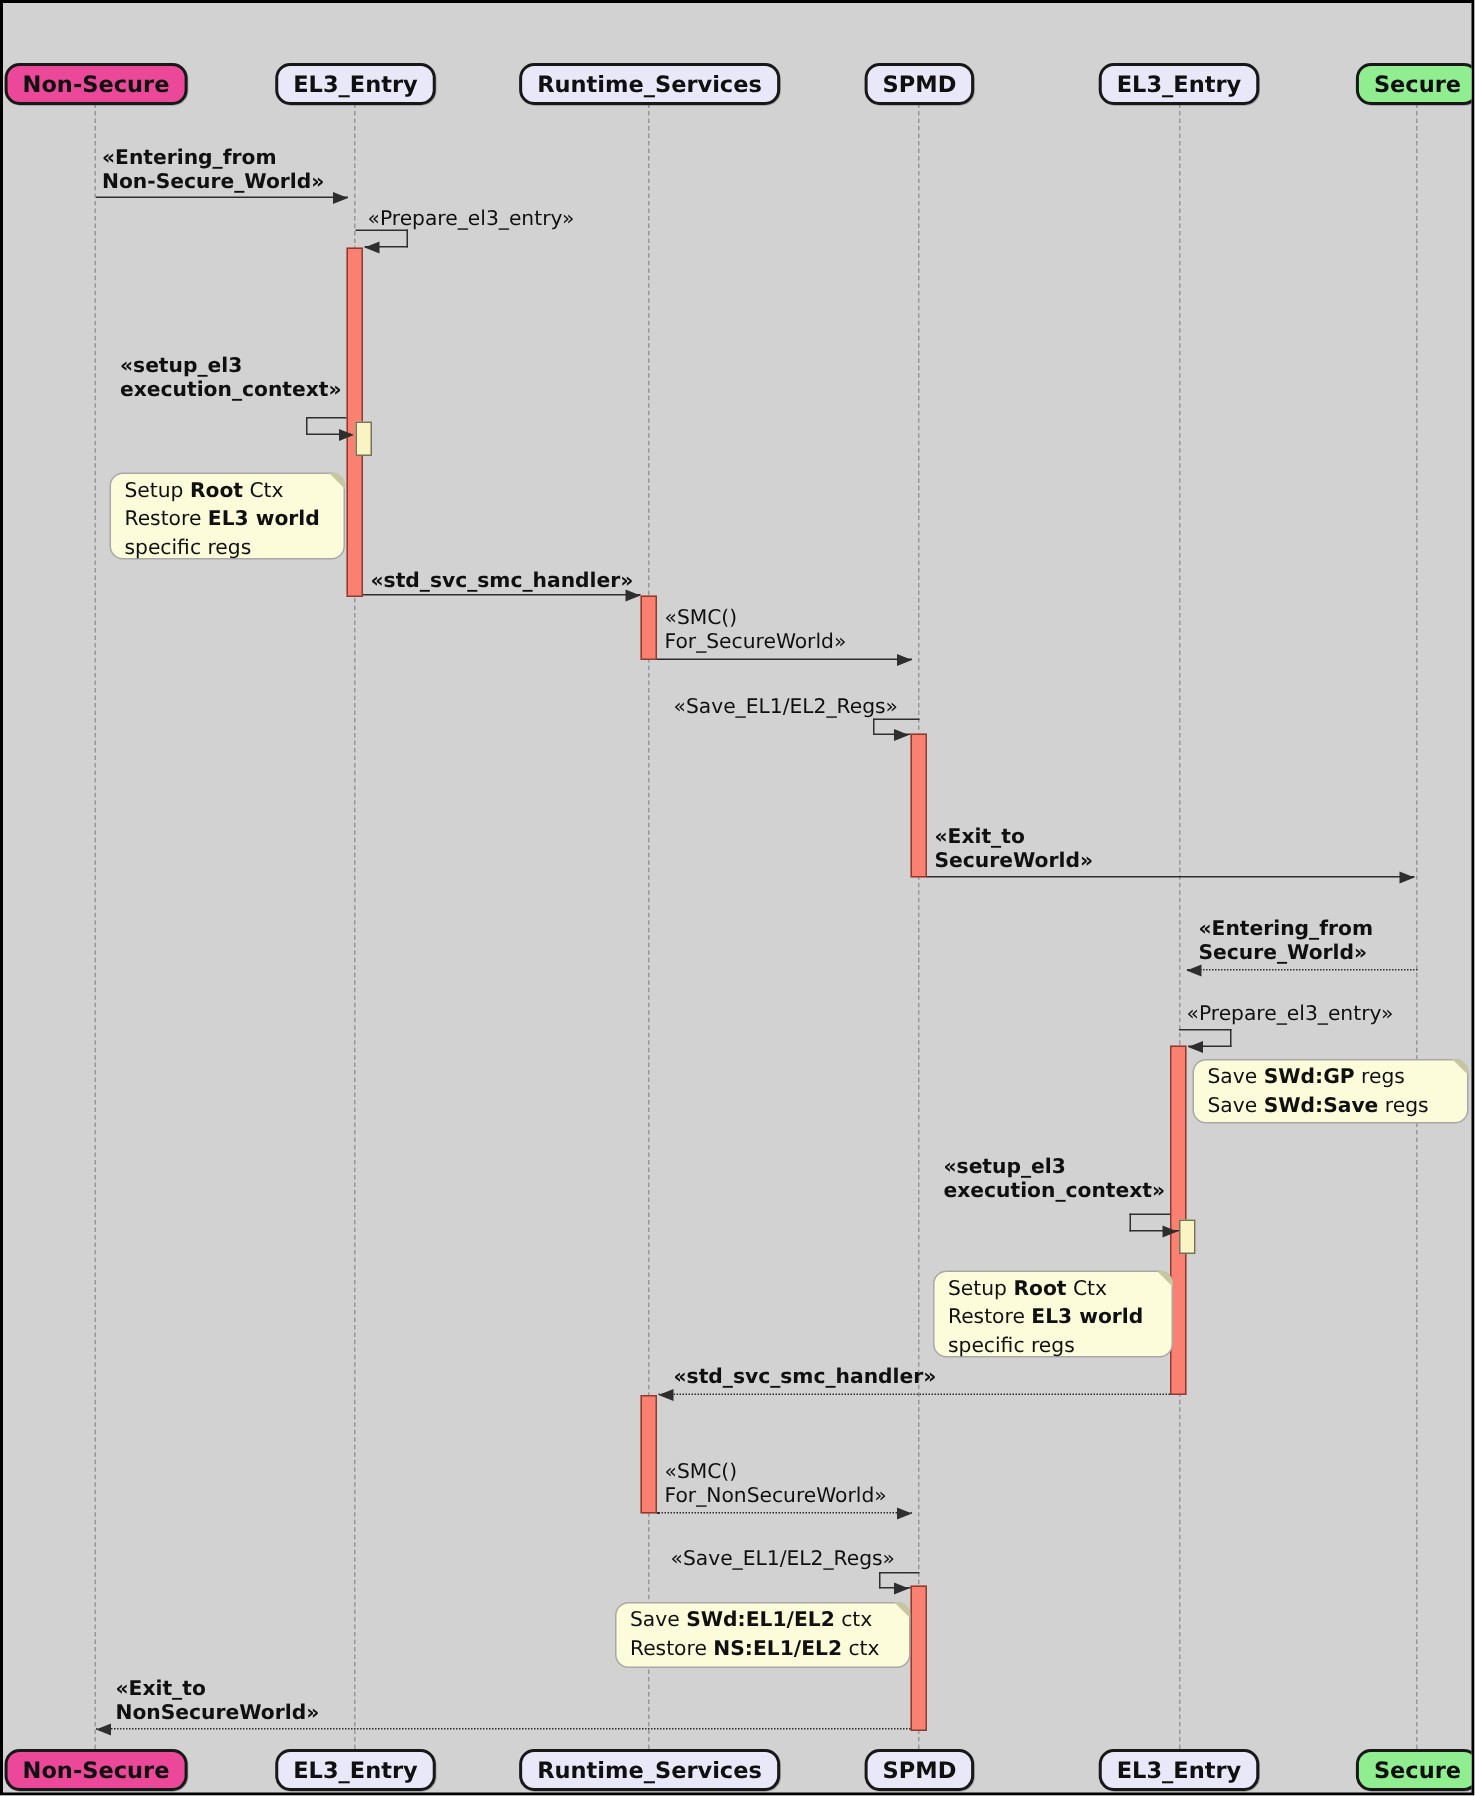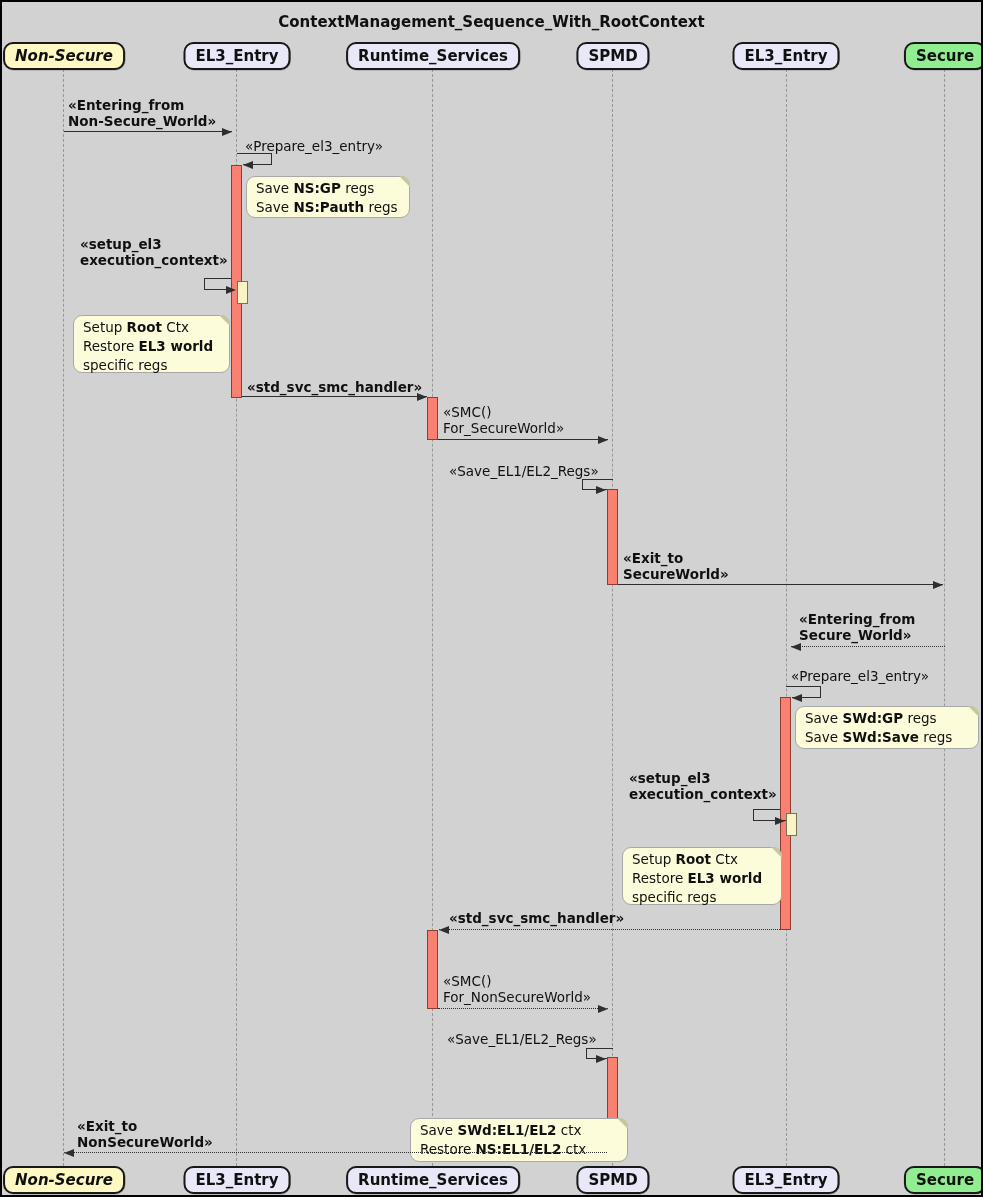--- a/index.html
+++ b/index.html
@@ -11,21 +11,21 @@
   .title{
     position:absolute;top:11px;left:0;width:100%;text-align:center;
     font-weight:bold;font-size:15px;white-space:nowrap;
   }
   .participant{
     position:absolute;transform:translateX(-50%);
     background:#E8E8F8;border:2px solid #181818;border-radius:10px;
     padding:2px 10px;font-weight:bold;font-size:15px;line-height:20px;
     white-space:nowrap;box-shadow:0.5px 0.5px 0 rgba(0,0,0,0.25);
   }
-  .p-salmon{background:#fef9c3;font-style:italic;}
+  .p-salmon{background:#ec4899;}
   .p-green{background:#90EE90;}
   .lifeline{position:absolute;width:0;border-left:1px dashed #979797;}
   .act{
     position:absolute;width:11px;background:#FA8072;
     border:1px solid #8B3E2F;box-sizing:border-box;
   }
   .act.nested{background:#FAF4C4;border-color:#73735A;}
   .msg-label{position:absolute;font-size:13.5px;line-height:16px;white-space:nowrap;}
   .msg-label.bold{font-weight:bold;}
   .h{position:absolute;height:0;border-top:1.5px solid #2E2E2E;}
@@ -43,21 +43,20 @@
     position:absolute;top:-1px;right:-1px;width:0;height:0;
     border-top:11px solid #C6C6A0;border-left:11px solid transparent;
     border-top-right-radius:9px;
   }
 </style>
 </head>
 <body>
 
 <div class="canvas">
 
-  <div class="title">ContextManagement_Sequence_With_RootContext</div>
 
   <div class="lifeline" style="left:61px;top:67px;height:1097px"></div>
   <div class="lifeline" style="left:234px;top:67px;height:1097px"></div>
   <div class="lifeline" style="left:430px;top:67px;height:1097px"></div>
   <div class="lifeline" style="left:610px;top:67px;height:1097px"></div>
   <div class="lifeline" style="left:784px;top:67px;height:1097px"></div>
   <div class="lifeline" style="left:942px;top:67px;height:1097px"></div>
 
   <div class="participant p-salmon" style="left:62px;top:40px">Non-Secure</div>
   <div class="participant" style="left:235px;top:40px">EL3_Entry</div>
@@ -90,25 +89,20 @@
   <div class="ah r" style="left:220px;top:126px"></div>
 
   <div class="msg-label" style="left:243px;top:136px">
     <div>«Prepare_el3_entry»</div>
   </div>
   <div class="h" style="left:235px;top:151px;width:35px"></div>
   <div class="v" style="left:269px;top:151px;height:12px"></div>
   <div class="h" style="left:241px;top:162px;width:29px"></div>
   <div class="ah l" style="left:241px;top:159px"></div>
 
-  <div class="note" style="left:244px;top:174px;width:164px;height:42px">
-    <span class="fold"></span>
-    <div><span>Save </span><b>NS:GP</b><span> regs</span></div>
-    <div><span>Save </span><b>NS:Pauth</b><span> regs</span></div>
-  </div>
 
   <div class="msg-label bold" style="left:78px;top:234px">
     <div>«setup_el3</div>
     <div>execution_context»</div>
   </div>
   <div class="h" style="left:202px;top:276px;width:27px"></div>
   <div class="v" style="left:202px;top:276px;height:12px"></div>
   <div class="h" style="left:202px;top:287px;width:30px"></div>
   <div class="ah r" style="left:224px;top:284px"></div>
 
@@ -199,21 +193,21 @@
   <div class="ah r" style="left:596px;top:1003px"></div>
 
   <div class="msg-label" style="left:445px;top:1029px">
     <div>«Save_EL1/EL2_Regs»</div>
   </div>
   <div class="h" style="left:584px;top:1046px;width:27px"></div>
   <div class="v" style="left:584px;top:1046px;height:11px"></div>
   <div class="h" style="left:584px;top:1056px;width:21px"></div>
   <div class="ah r" style="left:594px;top:1053px"></div>
 
-  <div class="note" style="left:408px;top:1116px;width:218px;height:44px">
+  <div class="note" style="left:408px;top:1066px;width:197px;height:44px">
     <span class="fold"></span>
     <div><span>Save </span><b>SWd:EL1/EL2</b><span> ctx</span></div>
     <div><span>Restore </span><b>NS:EL1/EL2</b><span> ctx</span></div>
   </div>
 
   <div class="msg-label bold" style="left:75px;top:1116px">
     <div>«Exit_to</div>
     <div>NonSecureWorld»</div>
   </div>
   <div class="h dotted" style="left:62px;top:1150px;width:543px"></div>

